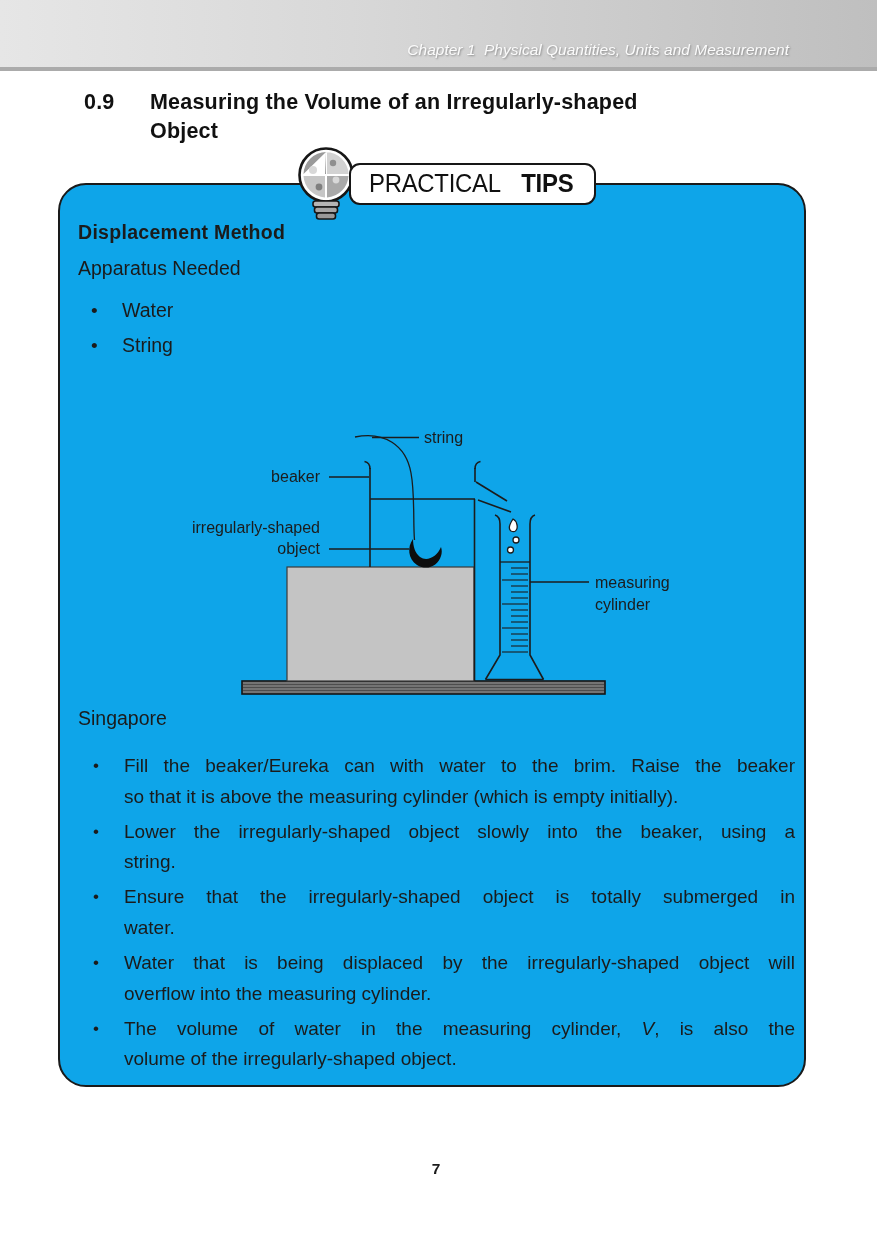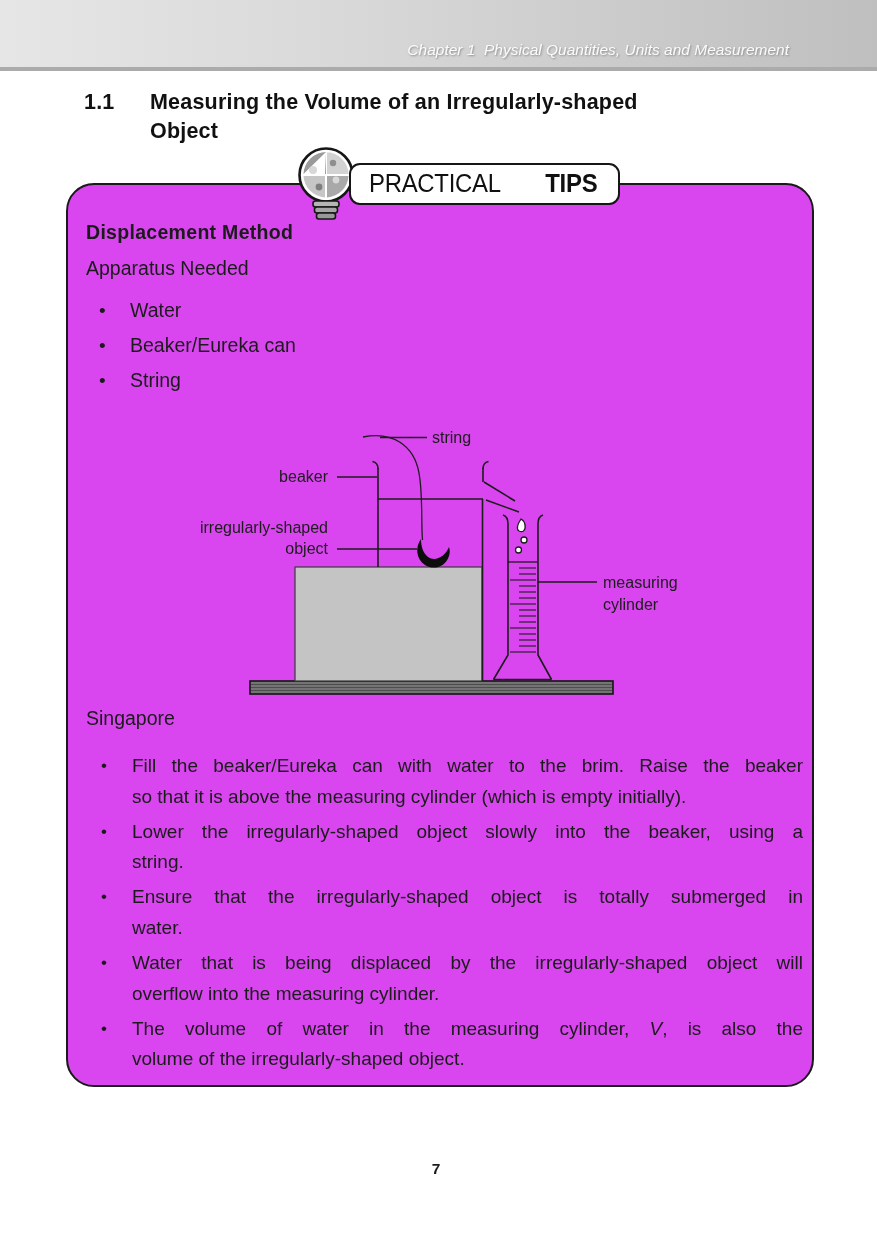--- a/index.html
+++ b/index.html
@@ -27,28 +27,28 @@
     letter-spacing:.2px;
   }
   .section-heading .num{width:44px;flex:none;}
   .section-heading .ttl{width:640px;margin-left:22px;}
   
   .badge{position:absolute;left:296px;top:146px;z-index:3;display:flex;align-items:flex-start;}
   .badge .pill{
     margin-left:-7px;margin-top:17px;background:#fff;
     border:2.5px solid #161616;border-radius:11px;
     padding:2px 18px 4px 18px;height:32px;display:flex;align-items:center;
-    font-size:26px;letter-spacing:-.3px;color:#101010;white-space:nowrap;gap:24px;
+    font-size:26px;letter-spacing:-.3px;color:#101010;white-space:nowrap;
   }
   .badge .pill .w1{font-weight:400;transform:scaleX(.92);transform-origin:left;}
   .badge .pill .w2{font-weight:800;margin-left:7px;transform:scaleX(.92);}
   
   .tips-box{
-    position:absolute;left:66px;top:183px;width:744px;height:900px;
-    border:2.5px solid #1a1a1a;border-radius:28px;background:#d946ef;z-index:1;
+    position:absolute;left:58px;top:183px;width:744px;height:900px;
+    border:2.5px solid #1a1a1a;border-radius:28px;background:#0ea5e9;z-index:1;
   }
   .tb-sub{position:absolute;left:18px;top:36px;font-size:19.5px;font-weight:bold;letter-spacing:.3px;}
   .tb-app-title{position:absolute;left:18px;top:72px;font-size:19.5px;}
   .app-list{position:absolute;left:18px;top:100px;margin:8px;padding:0;list-style:none;}
   .app-list li{position:relative;height:35.2px;line-height:35.2px;font-size:19.5px;padding-left:36px;}
   .app-list li::before{content:"•";position:absolute;left:5px;font-size:19px;}
   .proc-title{position:absolute;left:18px;top:522px;font-size:19.5px;}
   .proc-list{position:absolute;left:18px;top:556px;width:707px;margin:10px;padding:0;list-style:none;}
   .proc-list li{position:relative;padding-left:36px;font-size:19px;line-height:30.6px;margin-bottom:4.5px;}
   .proc-list li::before{content:"•";position:absolute;left:5px;top:0;font-size:17px;}
@@ -66,21 +66,21 @@
 </head>
 <body>
 
 <div class="page">
 
   <div class="chapter-bar">
     <span class="chapter-text">Chapter 1  Physical Quantities, Units and Measurement</span>
   </div>
 
   <div class="section-heading">
-    <span class="num">1.1</span>
+    <span class="num">0.9</span>
     <span class="ttl"><span>Measuring the Volume of an Irregularly-shaped</span><br><span>Object</span></span>
   </div>
 
   <div class="badge">
     <svg width="60" height="78" viewBox="0 0 60 78">
       <circle cx="30" cy="29" r="26.5" fill="#ffffff" stroke="#161616" stroke-width="2.6"></circle>
 
       <path d="M30,6 A23,23 0 0 0 7.5,28 L29,28 Z M30,6 L30,28 L29,28 L7.5,28" fill="#9a9a9a"></path>
       <path d="M30,6 A23,23 0 0 1 52.5,28 L31,28 L31,6 Z" fill="#d2d2d2"></path>
       <path d="M7.5,30 A23,23 0 0 0 29,51.5 L29,30 Z" fill="#c6c6c6"></path>
@@ -100,21 +100,20 @@
     </div>
   </div>
 
   <div class="tips-box">
 
     <div class="tb-sub">Displacement Method</div>
     <div class="tb-app-title">Apparatus Needed</div>
 
     <ul class="app-list">
       <li>Water</li>
-      <li>Beaker/Eureka can</li>
       <li>String</li>
     </ul>
 
     <svg class="diagram" width="520" height="270" viewBox="0 0 520 270">
 
       <g>
         <rect x="70" y="253" width="363" height="13" fill="#747474" stroke="#151515" stroke-width="1.6"></rect>
         <line x1="71" y1="256.5" x2="432" y2="256.5" stroke="#4d4d4d" stroke-width="1"></line>
         <line x1="71" y1="259.5" x2="432" y2="259.5" stroke="#4d4d4d" stroke-width="1"></line>
         <line x1="71" y1="262.5" x2="432" y2="262.5" stroke="#4d4d4d" stroke-width="1"></line>

